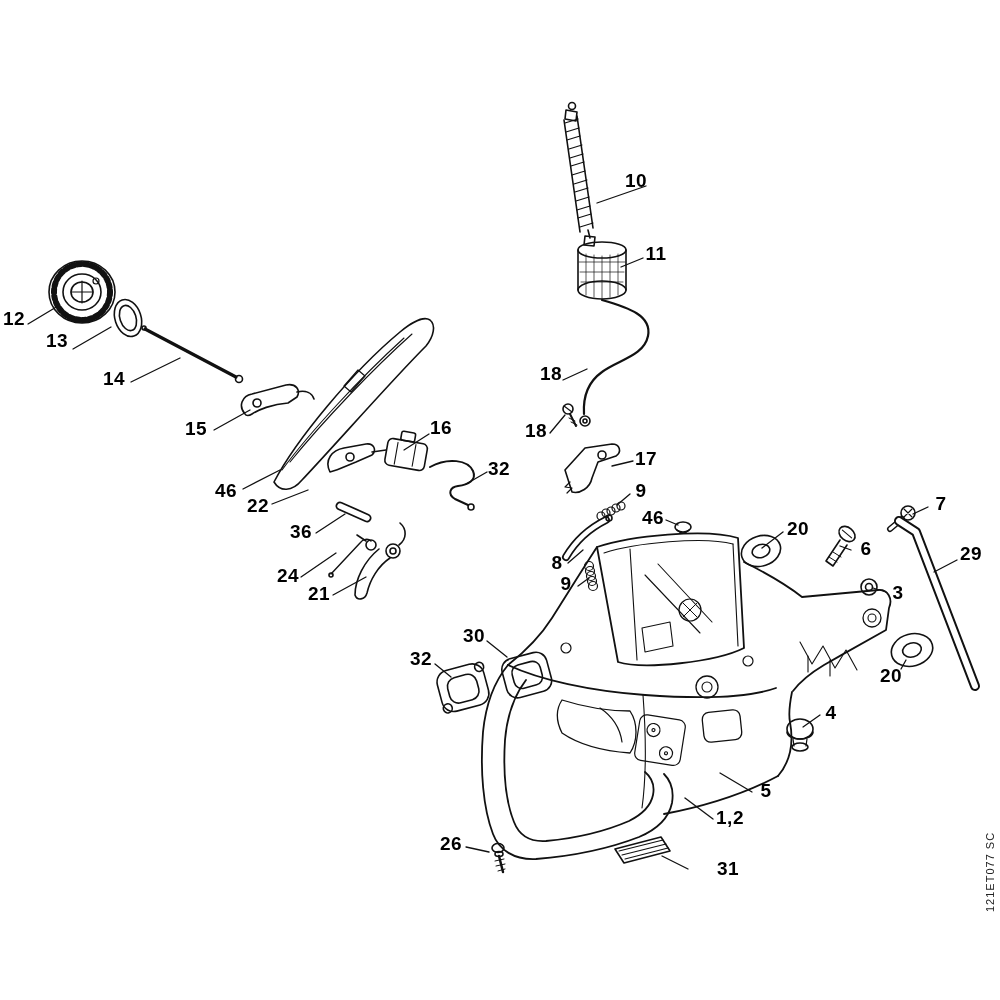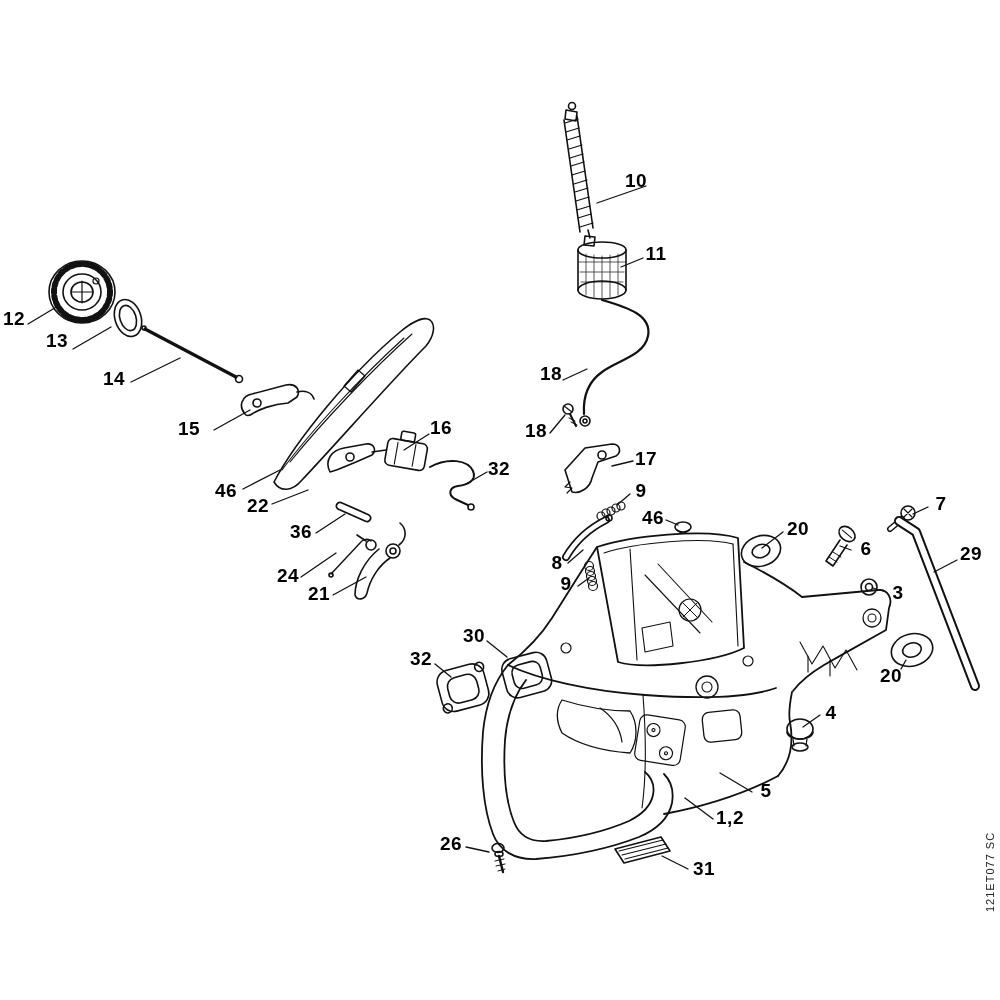--- a/index.html
+++ b/index.html
@@ -305,21 +305,21 @@
       <line x1="688" y1="869" x2="662" y2="856"></line>
     </g>
   </g>
 </svg>
 
 <div class="part-label" style="left:636px;top:181px">10</div>
 <div class="part-label" style="left:656px;top:254px">11</div>
 <div class="part-label" style="left:14px;top:319px">12</div>
 <div class="part-label" style="left:57px;top:341px">13</div>
 <div class="part-label" style="left:114px;top:379px">14</div>
-<div class="part-label" style="left:189px;top:429px">15</div>
+<div class="part-label" style="left:196px;top:429px">15</div>
 <div class="part-label" style="left:441px;top:428px">16</div>
 <div class="part-label" style="left:499px;top:469px">32</div>
 <div class="part-label" style="left:226px;top:491px">46</div>
 <div class="part-label" style="left:258px;top:506px">22</div>
 <div class="part-label" style="left:301px;top:532px">36</div>
 <div class="part-label" style="left:288px;top:576px">24</div>
 <div class="part-label" style="left:319px;top:594px">21</div>
 <div class="part-label" style="left:551px;top:374px">18</div>
 <div class="part-label" style="left:536px;top:431px">18</div>
 <div class="part-label" style="left:646px;top:459px">17</div>
@@ -332,17 +332,17 @@
 <div class="part-label" style="left:941px;top:504px">7</div>
 <div class="part-label" style="left:971px;top:554px">29</div>
 <div class="part-label" style="left:898px;top:593px">3</div>
 <div class="part-label" style="left:891px;top:676px">20</div>
 <div class="part-label" style="left:831px;top:713px">4</div>
 <div class="part-label" style="left:474px;top:636px">30</div>
 <div class="part-label" style="left:421px;top:659px">32</div>
 <div class="part-label" style="left:766px;top:791px">5</div>
 <div class="part-label" style="left:730px;top:818px">1,2</div>
 <div class="part-label" style="left:451px;top:844px">26</div>
-<div class="part-label" style="left:704px;top:869px">31</div>
+<div class="part-label" style="left:728px;top:869px">31</div>
 
 <div class="watermark">121ET077 SC</div>
 
 </div>
 
 </body></html>

